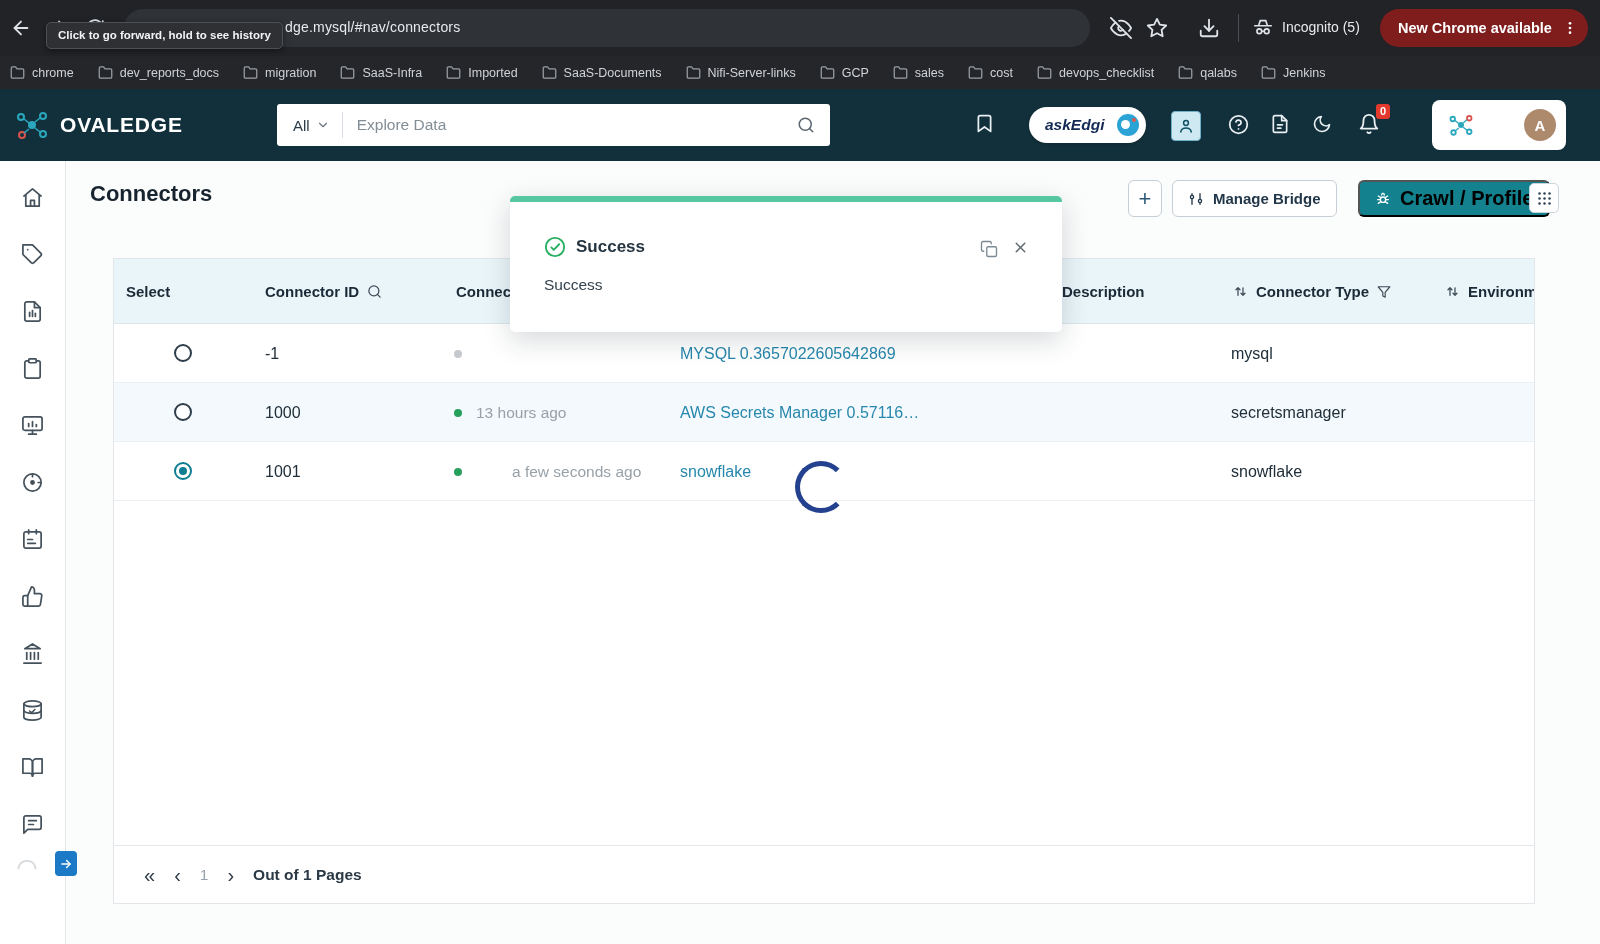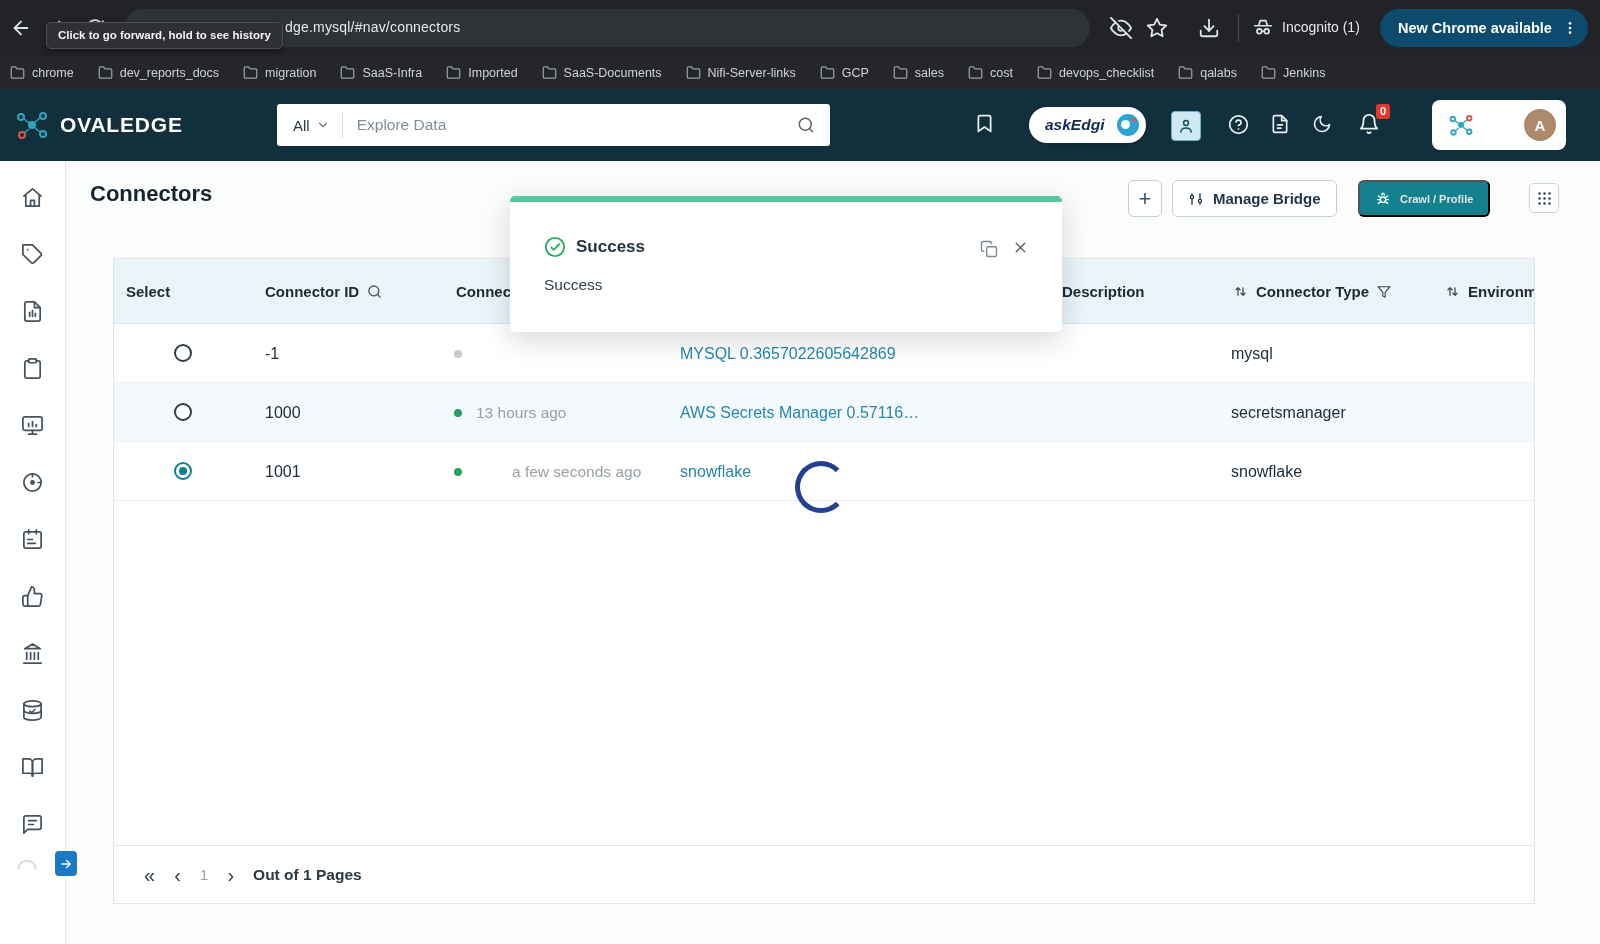--- a/index.html
+++ b/index.html
@@ -11,21 +11,21 @@
   svg { display:block; }
 
   
   .topbar { position:absolute; left:0; top:0; width:1600px; height:56px; background:#212327; }
   .tb-ic { position:absolute; color:#dfe3e8; cursor:pointer; }
   .urlbar { position:absolute; left:124px; top:9px; width:966px; height:38px; border-radius:19px; background:#2f3237; cursor:text; }
   .urlbar .site-ic { position:absolute; left:16px; top:10px; color:#b9bfc6; }
   .urlbar .url-text { position:absolute; left:161px; top:10px; font-size:14px; color:#e8eaed; letter-spacing:.2px; white-space:nowrap; }
   .tb-divider { position:absolute; width:1px; background:#4a4e54; }
   .incog-label { position:absolute; left:1282px; top:19px; font-size:14px; color:#e8eaed; }
-  .update-pill { position:absolute; left:1380px; top:9px; height:38px; border-radius:19px; background:#0c4a6e; display:flex; align-items:center; padding:0 10px 0 18px; gap:10px; cursor:pointer; }
+  .update-pill { position:absolute; left:1380px; top:9px; height:38px; border-radius:19px; background:#7f1d1d; display:flex; align-items:center; padding:0 10px 0 18px; gap:10px; cursor:pointer; }
   .update-pill .lbl { font-size:14.5px; font-weight:600; color:#fff; white-space:nowrap; }
   .tooltip { position:absolute; left:46px; top:22px; height:27px; line-height:25px; padding:0 11px; background:#2f3033; border:1px solid #4c4f53; border-radius:5px; color:#f1f3f4; font-size:11.5px; font-weight:600; white-space:nowrap; z-index:60; box-shadow:0 2px 6px rgba(0,0,0,.4); }
 
   
   .bmbar { position:absolute; left:0; top:56px; width:1600px; height:33px; background:#242629; display:flex; align-items:center; padding-left:10px; gap:24px; }
   .bm-item { display:flex; align-items:center; gap:7px; cursor:pointer; }
   .bm-item .ic { color:#9aa0a6; }
   .bm-item .lbl { font-size:12.5px; color:#cfd3d8; white-space:nowrap; }
 
   
@@ -59,21 +59,21 @@
   .expand-btn { position:absolute; left:55px; top:851px; width:22px; height:25px; background:#1b79c5; border-radius:4px; display:flex; align-items:center; justify-content:center; color:#fff; z-index:10; cursor:pointer; }
 
   
   .main { position:absolute; left:66px; top:161px; width:1534px; height:894px; background:#fbfcfc; }
   .page-title { position:absolute; left:24px; top:20px; font-size:22px; font-weight:700; color:#17242f; }
   .btn-plus { position:absolute; left:1062px; top:19px; width:34px; height:37px; background:#fff; border:1px solid #c6cfd6; border-radius:6px; color:#2d5a7b; font-size:22px; font-weight:400; display:flex; align-items:center; justify-content:center; cursor:pointer; }
   .btn-bridge { position:absolute; left:1106px; top:19px; height:37px; background:#fff; border:1px solid #c6cfd6; border-radius:6px; display:flex; align-items:center; gap:9px; padding:0 15px; cursor:pointer; }
   .btn-bridge .lbl { font-size:15px; font-weight:600; color:#22384a; white-space:nowrap; }
   .btn-bridge .ic { color:#22384a; }
   .btn-crawl { position:absolute; left:1292px; top:19px; height:37px; background:#13818e; border-radius:6px; display:flex; align-items:center; gap:9px; padding:0 15px; cursor:pointer; }
-  .btn-crawl .lbl { font-size:11px; font-weight:600; color:#e5e5e5; white-space:nowrap; }
+  .btn-crawl .lbl { font-size:20px; font-weight:600; color:#000000; white-space:nowrap; }
   .btn-crawl .ic { color:#fff; }
   .btn-grid { position:absolute; left:1463px; top:22px; width:30px; height:30px; background:#fff; border:1px solid #ccd4da; border-radius:5px; display:flex; align-items:center; justify-content:center; color:#2c4257; cursor:pointer; }
 
   
   .table { position:absolute; left:47px; top:97px; width:1422px; height:646px; background:#fff; border:1px solid #e2e6e9; overflow:hidden; }
   .thead { position:absolute; left:0; top:0; width:1422px; height:65px; background:#e9f5f9; border-bottom:1px solid #dde6ea; }
   .th { position:absolute; top:0; height:65px; display:flex; align-items:center; gap:8px; font-size:15px; font-weight:700; color:#1b2a37; white-space:nowrap; }
   .th .ic { color:#3c4a55; cursor:pointer; }
   .trow { position:absolute; left:0; width:1422px; height:59px; border-bottom:1px solid #edf0f2; background:#fff; }
   .trow.alt { background:#f3f9fc; }
@@ -170,21 +170,21 @@
   <span class="tb-divider" style="left:1238px;top:14px;height:28px;"></span>
   <span class="tb-ic" style="left:1252px;top:17px;">
     <svg width="22" height="22" viewBox="0 0 24 24" fill="none" stroke="currentColor" stroke-width="1.8" stroke-linecap="round">
         <path d="M7.5 8.5 9 4h6l1.5 4.5"></path>
         <line x1="3" y1="9.5" x2="21" y2="9.5"></line>
         <circle cx="8" cy="15.5" r="2.6"></circle>
         <circle cx="16" cy="15.5" r="2.6"></circle>
         <path d="M10.6 15.5h2.8"></path>
       </svg>
   </span>
-  <span class="incog-label">Incognito (1)</span>
+  <span class="incog-label">Incognito (5)</span>
 
   <div class="update-pill">
     <span class="lbl">New Chrome available</span>
     <span>
       <svg width="16" height="16" viewBox="0 0 24 24" fill="#fff">
           <circle cx="12" cy="5" r="2"></circle>
           <circle cx="12" cy="12" r="2"></circle>
           <circle cx="12" cy="19" r="2"></circle>
         </svg>
     </span>

